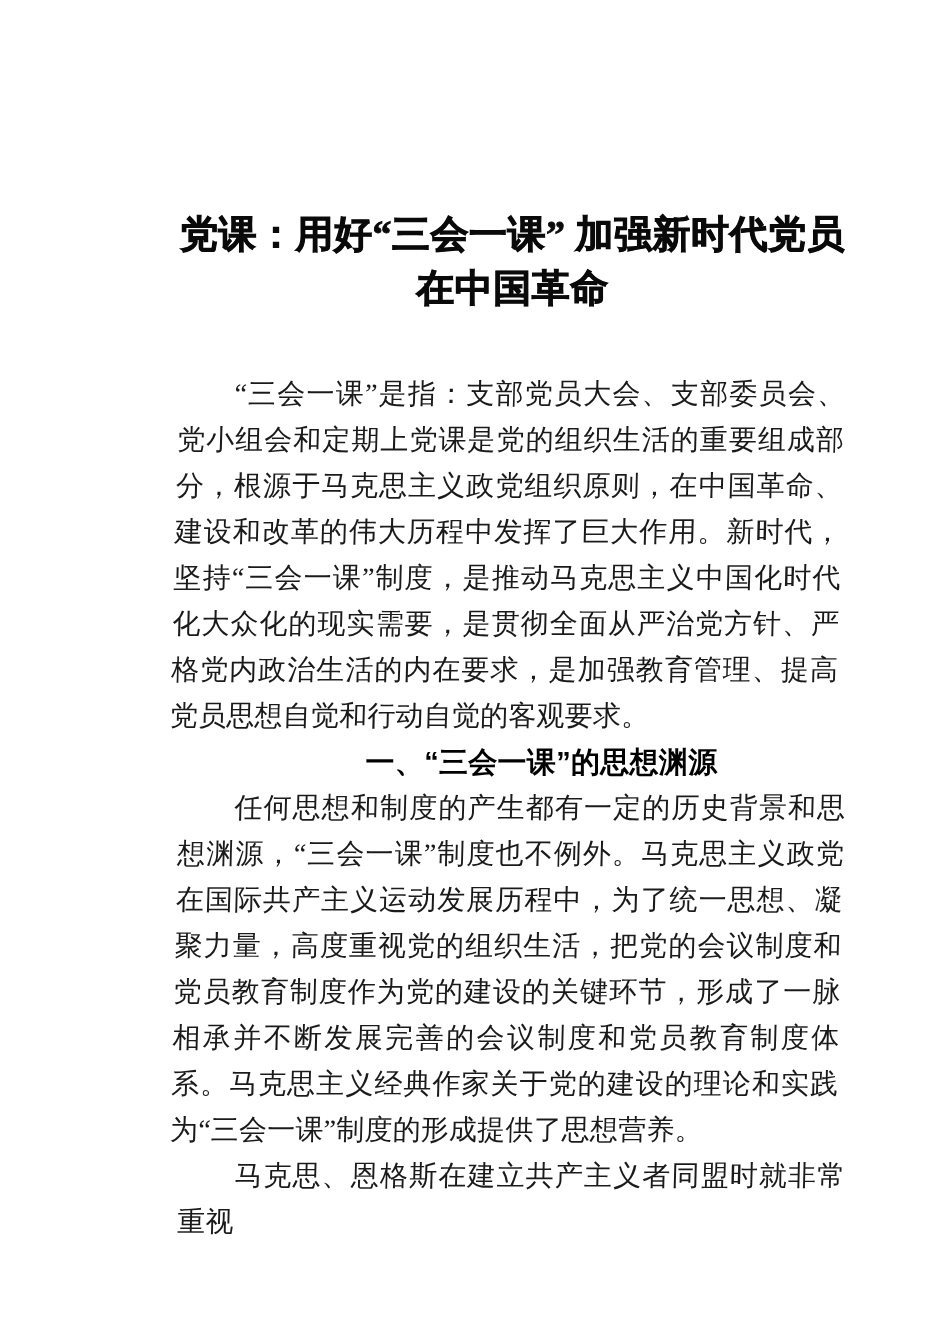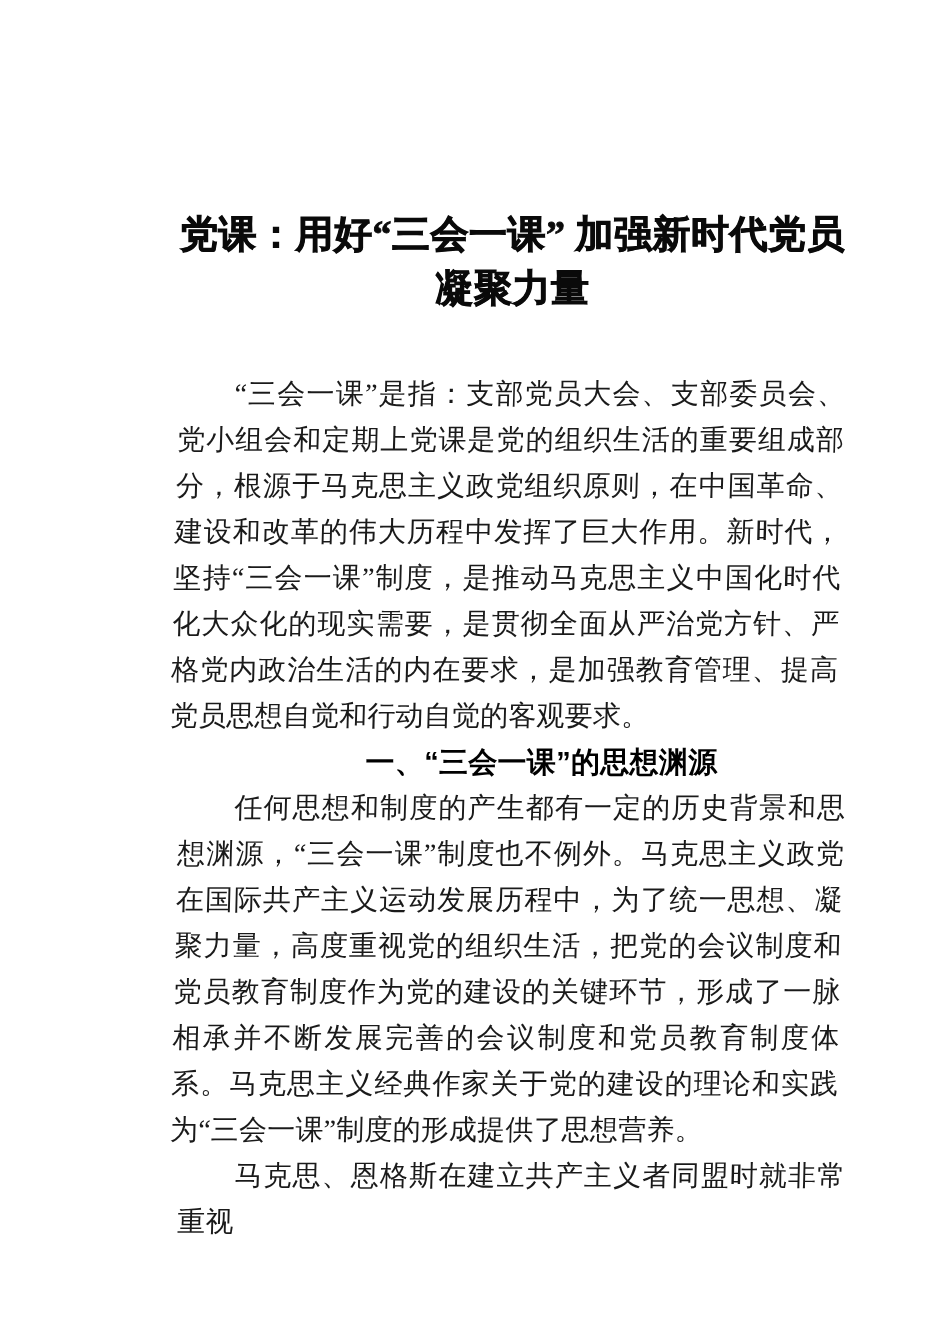--- a/index.html
+++ b/index.html
@@ -83,21 +83,21 @@
   }
 </style>
 </head>
 <body>
 
 <div class="page">
   <div class="content">
 
     <h1 class="doc-title">
       <span class="tline">党课：用好“三会一课” 加强新时代党员</span>
-      <span class="tline">凝聚力量</span>
+      <span class="tline">在中国革命</span>
     </h1>
 
     <p class="para first-para">“三会一课”是指：支部党员大会、支部委员会、党小组会和定期上党课是党的组织生活的重要组成部分，根源于马克思主义政党组织原则，在中国革命、建设和改革的伟大历程中发挥了巨大作用。新时代，坚持“三会一课”制度，是推动马克思主义中国化时代化大众化的现实需要，是贯彻全面从严治党方针、严格党内政治生活的内在要求，是加强教育管理、提高党员思想自觉和行动自觉的客观要求。</p>
 
     <h2 class="section-heading">一、“三会一课”的思想渊源</h2>
 
     <p class="para">任何思想和制度的产生都有一定的历史背景和思想渊源，“三会一课”制度也不例外。马克思主义政党在国际共产主义运动发展历程中，为了统一思想、凝聚力量，高度重视党的组织生活，把党的会议制度和党员教育制度作为党的建设的关键环节，形成了一脉相承并不断发展完善的会议制度和党员教育制度体系。马克思主义经典作家关于党的建设的理论和实践为“三会一课”制度的形成提供了思想营养。</p>
 
     <p class="para last-para">马克思、恩格斯在建立共产主义者同盟时就非常重视</p>
 

